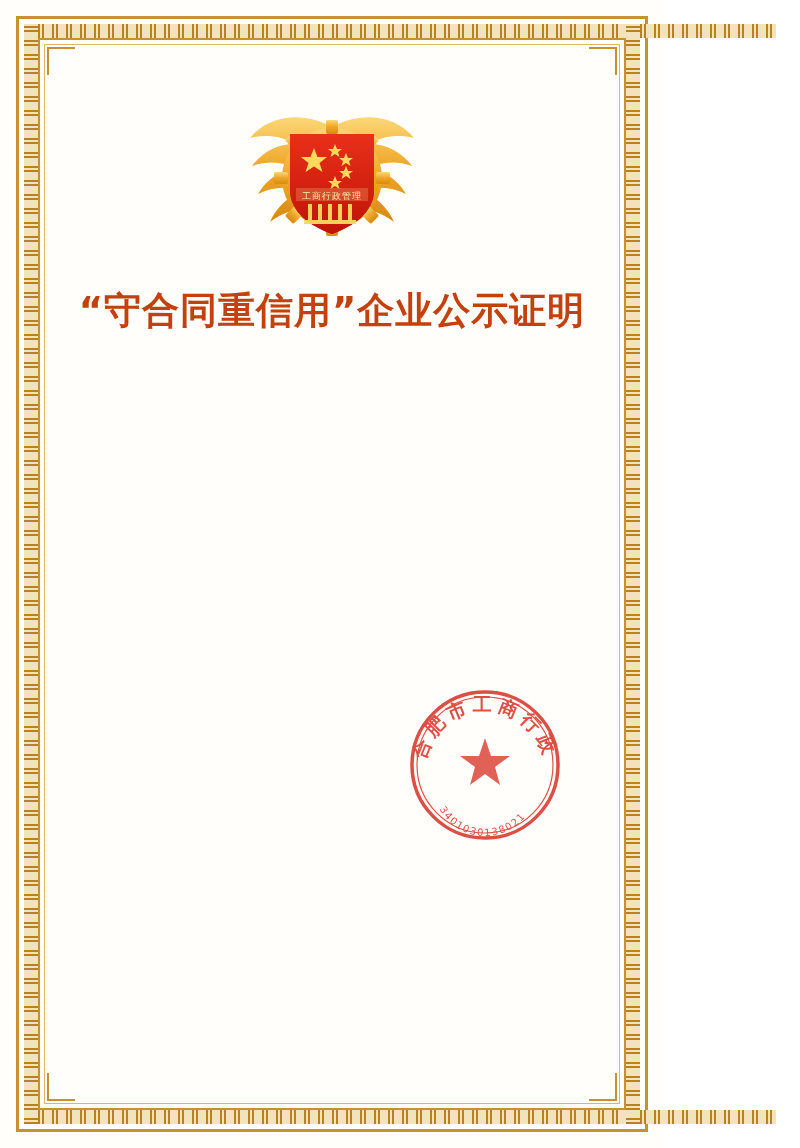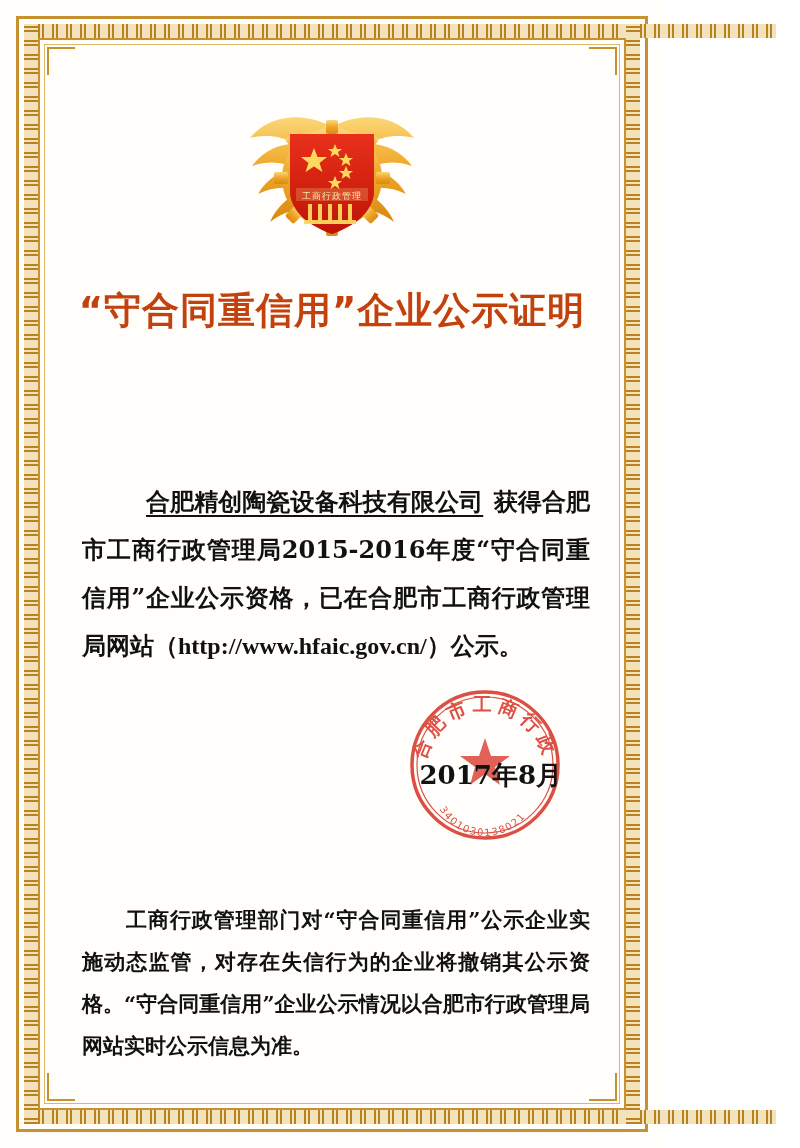--- a/index.html
+++ b/index.html
@@ -252,23 +252,20 @@
             <rect x="126" y="118" width="4" height="16"></rect>
             <rect x="82" y="134" width="52" height="4"></rect>
           </g>
         </svg>
       </div>
     </div>
 
     <div class="title">“守合同重信用”企业公示证明</div>
 
 
-    <p class="body-main">
-      <span class="company-name">合肥精创陶瓷设备科技有限公司</span><span> 获得合肥市工商行政管理局2015-2016年度“守合同重信用”企业公示资格，已在合肥市工商行政管理局网站（</span><span class="url">http://www.hfaic.gov.cn/</span><span>）公示。</span>
-    </p>
 
     <div class="stamp">
       <svg viewBox="0 0 170 170" width="170" height="170" aria-hidden="true">
         <g fill="none" stroke="#d8372b" stroke-width="3.5">
           <circle cx="85" cy="85" r="73"></circle>
           <circle cx="85" cy="85" r="68" stroke-width="1.2"></circle>
         </g>
 
         <polygon points="85,58 91,76 110,76 95,87 100,105 85,94 70,105 75,87 60,76 79,76" fill="#d8372b" opacity="0.9"></polygon>
 
@@ -278,18 +275,16 @@
         </defs>
         <text font-family="DejaVu Sans, sans-serif" font-size="19" font-weight="bold" fill="#d8372b" letter-spacing="5">
           <textPath href="#arcTop" startOffset="6%">合肥市工商行政管理局</textPath>
         </text>
         <text font-family="DejaVu Sans, sans-serif" font-size="10" fill="#d8372b" letter-spacing="1.5">
           <textPath href="#arcBottom" startOffset="16%">3401030138021</textPath>
         </text>
       </svg>
     </div>
 
-    <div class="date">2017年8月</div>
-
-    <p class="body-footer">工商行政管理部门对“守合同重信用”公示企业实施动态监管，对存在失信行为的企业将撤销其公示资格。“守合同重信用”企业公示情况以合肥市行政管理局网站实时公示信息为准。</p>
+
 
   </div>
 </div>
 
 </body></html>

